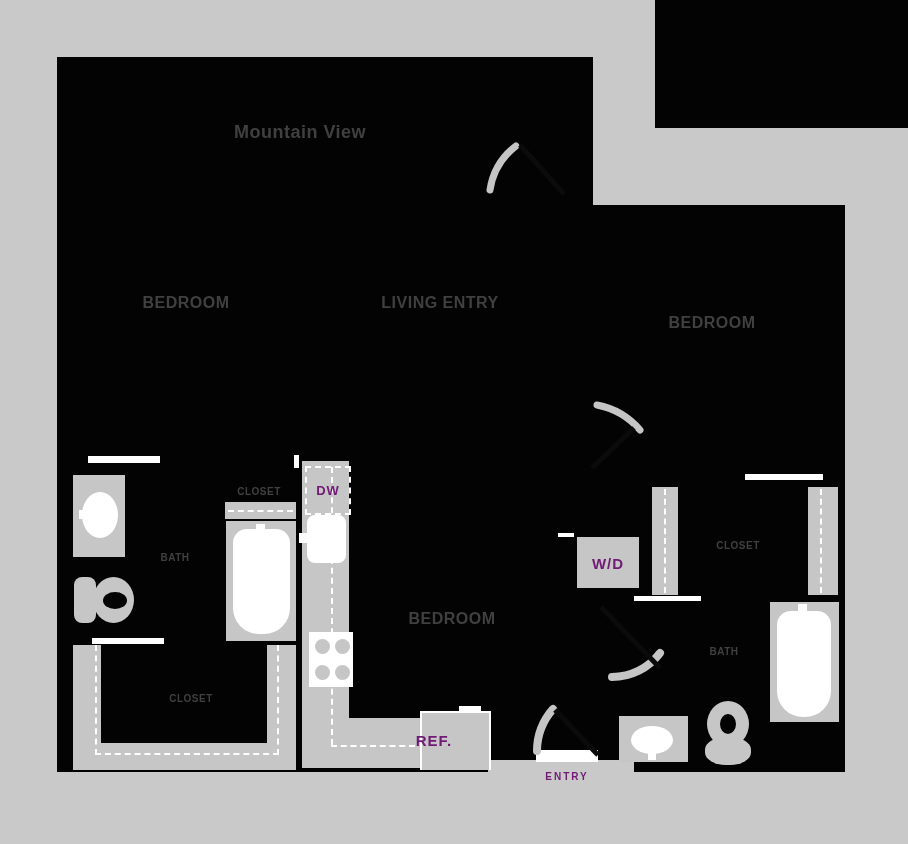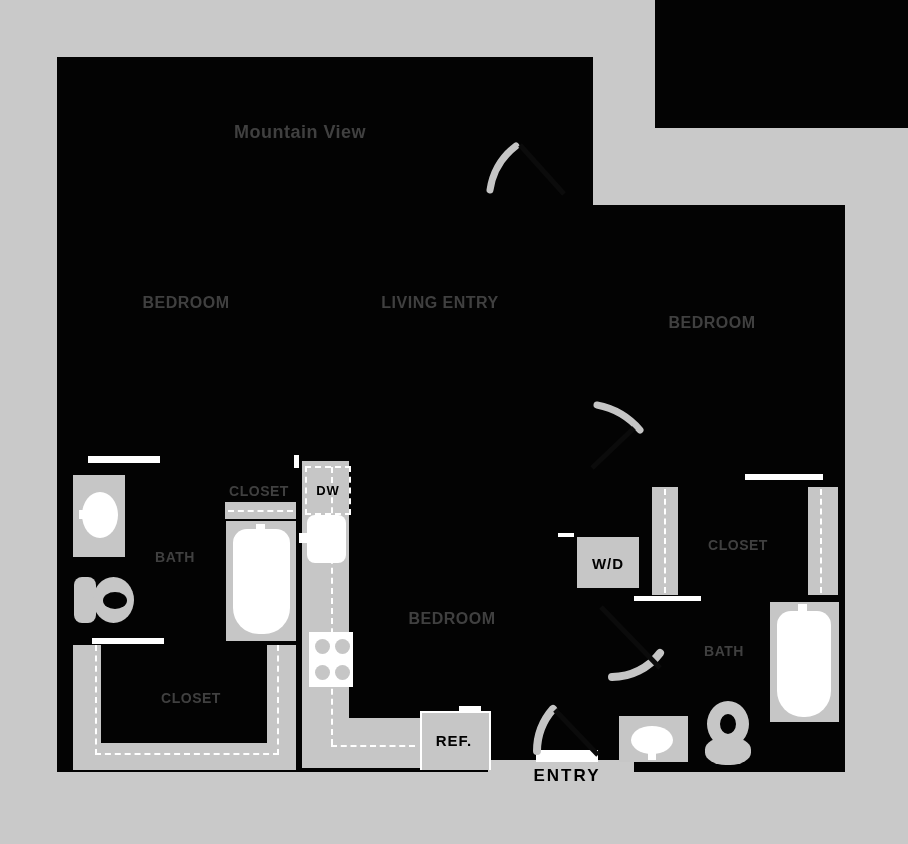--- a/index.html
+++ b/index.html
@@ -5,22 +5,22 @@
   html,body{margin:0;padding:0;}
   body{background:#c9c9c9;font-family:"Liberation Sans",sans-serif;}
   #canvas{position:relative;width:908px;height:844px;background:#c9c9c9;overflow:hidden;}
   .abs{position:absolute;}
   .black{background:#030303;}
   .gray{background:#c6c6c6;}
   .white{background:#ffffff;}
   .label{position:absolute;transform:translate(-50%,-50%);color:#404040;font-weight:bold;
          white-space:nowrap;letter-spacing:.5px;}
   .room{font-size:16px;}
-  .small{font-size:14px;}
-  .dlabel{position:absolute;transform:translate(-50%,-50%);color:#000000;font-weight:bold;
+  .small{font-size:10px;}
+  .dlabel{position:absolute;transform:translate(-50%,-50%);color:#701a75;font-weight:bold;
           white-space:nowrap;}
   .dashU{border:2px dashed #fff;border-top:none;background:transparent;}
   .dashBox{border:2px dashed #fff;background:transparent;display:flex;align-items:center;justify-content:center;}
   .dashR{border-right:2px dashed #fff;background:transparent;}
   .dashB{border-bottom:2px dashed #fff;background:transparent;}
   .dashT{border-top:2px dashed #fff;background:transparent;}
   .round{border-radius:8px;}
   .oval{border-radius:50%;}
   .burner{position:absolute;width:15px;height:15px;border-radius:50%;background:#c6c6c6;}
   svg{position:absolute;left:0;top:0;}
@@ -84,21 +84,21 @@
   <div class="abs white round" style="left:307px;top:515px;width:39px;height:48px;"></div>
   <div class="abs white" style="left:299px;top:533px;width:14px;height:10px;"></div>
   <div class="abs white" style="left:309px;top:632px;width:44px;height:55px;">
     <div class="burner" style="left:6px;top:7px;"></div>
     <div class="burner" style="left:26px;top:7px;"></div>
     <div class="burner" style="left:6px;top:33px;"></div>
     <div class="burner" style="left:26px;top:33px;"></div>
   </div>
   <div class="abs white" style="left:459px;top:706px;width:22px;height:6px;"></div>
   <div class="abs gray" style="left:420px;top:711px;width:67px;height:57px;border-left:2px solid #fff;border-top:2px solid #fff;border-right:2px solid #fff;"></div>
-  <div class="dlabel" style="left:454px;top:740px;font-size:15px;letter-spacing:1px;">REF.</div>
+  <div class="dlabel" style="left:434px;top:740px;font-size:15px;letter-spacing:1px;">REF.</div>
 
   <div class="abs gray" style="left:577px;top:537px;width:62px;height:51px;"></div>
   <div class="dlabel" style="left:608px;top:563px;font-size:15px;letter-spacing:1px;">W/D</div>
 
   <div class="abs gray" style="left:652px;top:487px;width:26px;height:108px;"></div>
   <div class="abs dashR" style="left:652px;top:489px;width:12px;height:104px;"></div>
   <div class="abs gray" style="left:808px;top:487px;width:30px;height:108px;"></div>
   <div class="abs dashR" style="left:808px;top:489px;width:12px;height:104px;"></div>
 
   <div class="abs gray" style="left:770px;top:602px;width:69px;height:120px;"></div>
@@ -114,15 +114,15 @@
   <div class="label room" style="left:186px;top:303px;">BEDROOM</div>
   <div class="label room" style="left:440px;top:303px;">LIVING ENTRY</div>
   <div class="label room" style="left:712px;top:323px;">BEDROOM</div>
   <div class="label room" style="left:452px;top:619px;">BEDROOM</div>
   <div class="label small" style="left:175px;top:557px;">BATH</div>
   <div class="label small" style="left:259px;top:491px;">CLOSET</div>
   <div class="label small" style="left:191px;top:698px;">CLOSET</div>
   <div class="label small" style="left:738px;top:545px;">CLOSET</div>
   <div class="label small" style="left:724px;top:651px;">BATH</div>
 
-  <div class="dlabel" style="left:567px;top:776px;font-size:17px;letter-spacing:2px;">ENTRY</div>
+  <div class="dlabel" style="left:567px;top:776px;font-size:10px;letter-spacing:2px;">ENTRY</div>
 
 </div>
 
 </body></html>

